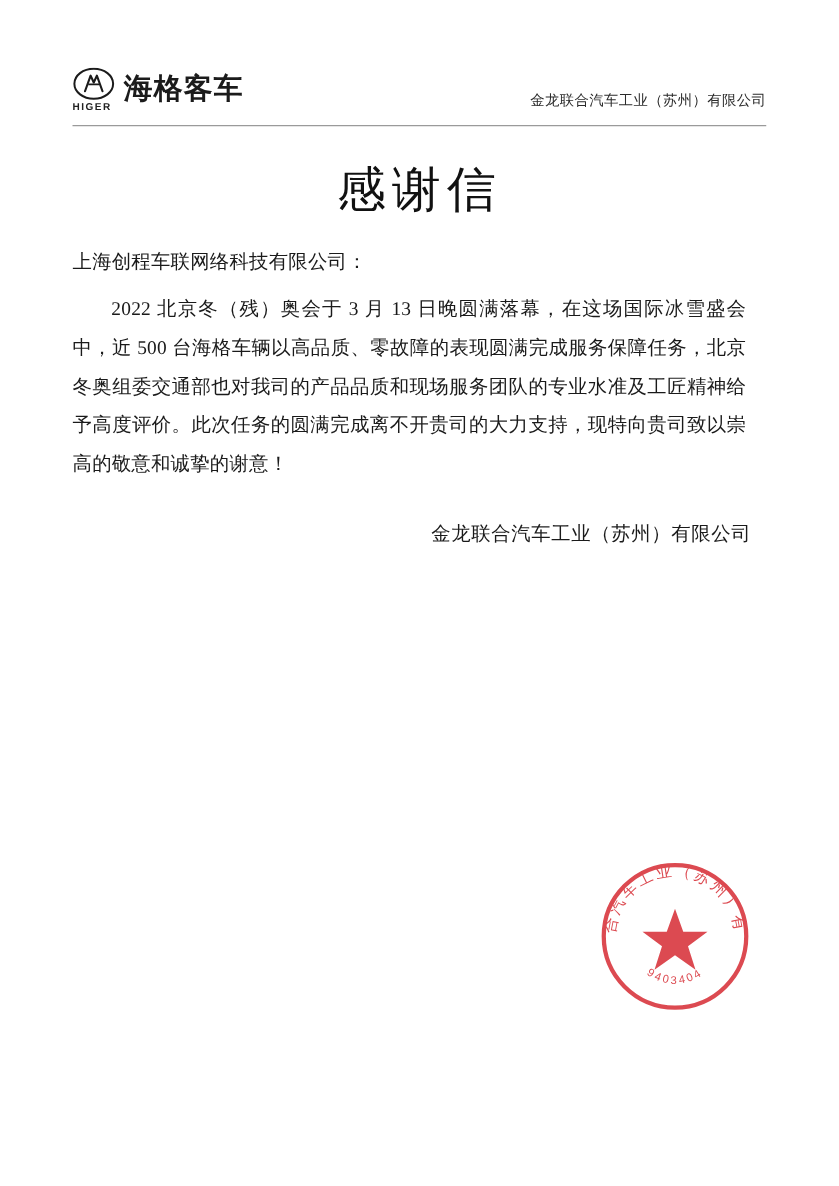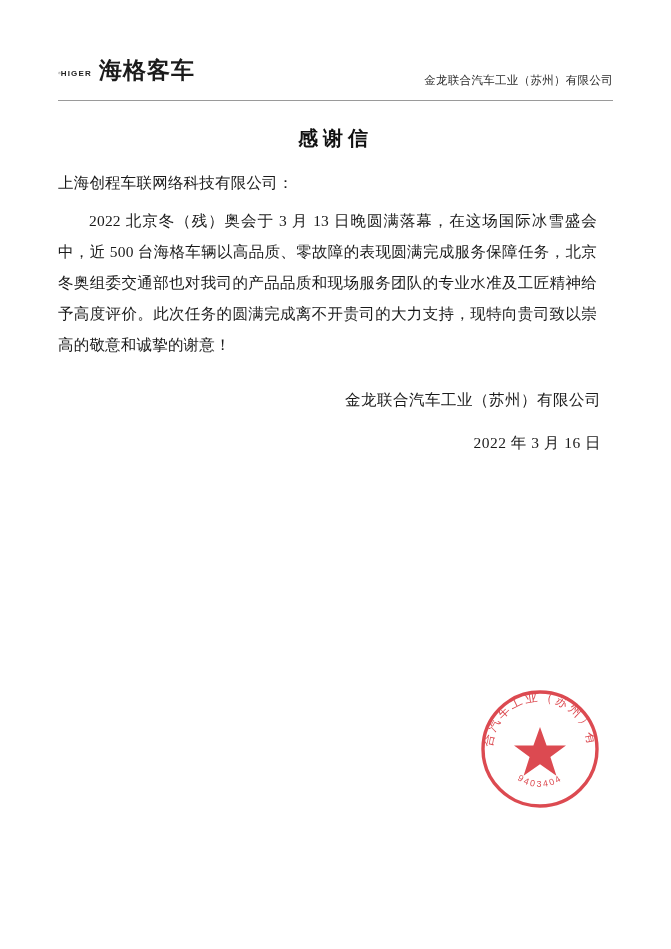--- a/index.html
+++ b/index.html
@@ -36,22 +36,21 @@
     display: flex;
     align-items: center;
     gap: 7px;
     padding-bottom: 2px;
   }
   .logo-mark {
     position: relative;
     width: 34px;
     height: 38px;
     display: flex;
-    flex-direction: row;
-    align-items: center;
+    flex-direction: column;
     justify-content: flex-start;
   }
   .logo-mark svg { display: block; }
   .logo-sub {
     font-family: "Liberation Sans", sans-serif;
     font-size: 8px;
     letter-spacing: 1.2px;
     color: #222;
     margin-top: 1px;
     font-weight: 700;
@@ -74,22 +73,22 @@
   .rule {
     border: 0;
     border-top: 1px solid #9a9a9a;
     margin: 6px 0 0 0;
     height: 0;
   }
 
   
   .doc-title {
     text-align: center;
-    font-size: 20px;
-    font-weight: 700;
+    font-size: 39px;
+    font-weight: 400;
     letter-spacing: 5px;
     margin: 24px 0 18px 0;
     font-family: "Liberation Serif", serif;
     color: #111;
   }
 
   
   .salutation {
     font-size: 15.5px;
     line-height: 1.55;
@@ -160,21 +159,20 @@
   <hr class="rule">
 
   <div class="doc-title">感谢信</div>
 
   <div class="salutation">上海创程车联网络科技有限公司：</div>
 
   <p class="para">2022 北京冬（残）奥会于 3 月 13 日晚圆满落幕，在这场国际冰雪盛会中，近 500 台海格车辆以高品质、零故障的表现圆满完成服务保障任务，北京冬奥组委交通部也对我司的产品品质和现场服务团队的专业水准及工匠精神给予高度评价。此次任务的圆满完成离不开贵司的大力支持，现特向贵司致以崇高的敬意和诚挚的谢意！</p>
 
   <div class="sign-block">
     <div class="sign-company">金龙联合汽车工业（苏州）有限公司</div>
-    <div class="sign-date">2022 年 3 月 16 日</div>
   </div>
 
   <div class="seal">
     <svg width="132" height="132" viewBox="0 0 132 132" aria-hidden="true">
       <defs>
         <path id="sealTopArc" d="M 18,66 A 48,48 0 0 1 114,66"></path>
         <path id="sealBottomArc" d="M 28,66 A 38,38 0 0 0 104,66"></path>
       </defs>
       <circle cx="66" cy="66" r="57" fill="none" stroke="#d5232b" stroke-width="3.4"></circle>
       <text font-family="Liberation Sans, sans-serif" font-size="12.5" fill="#d5232b" letter-spacing="2.2">

